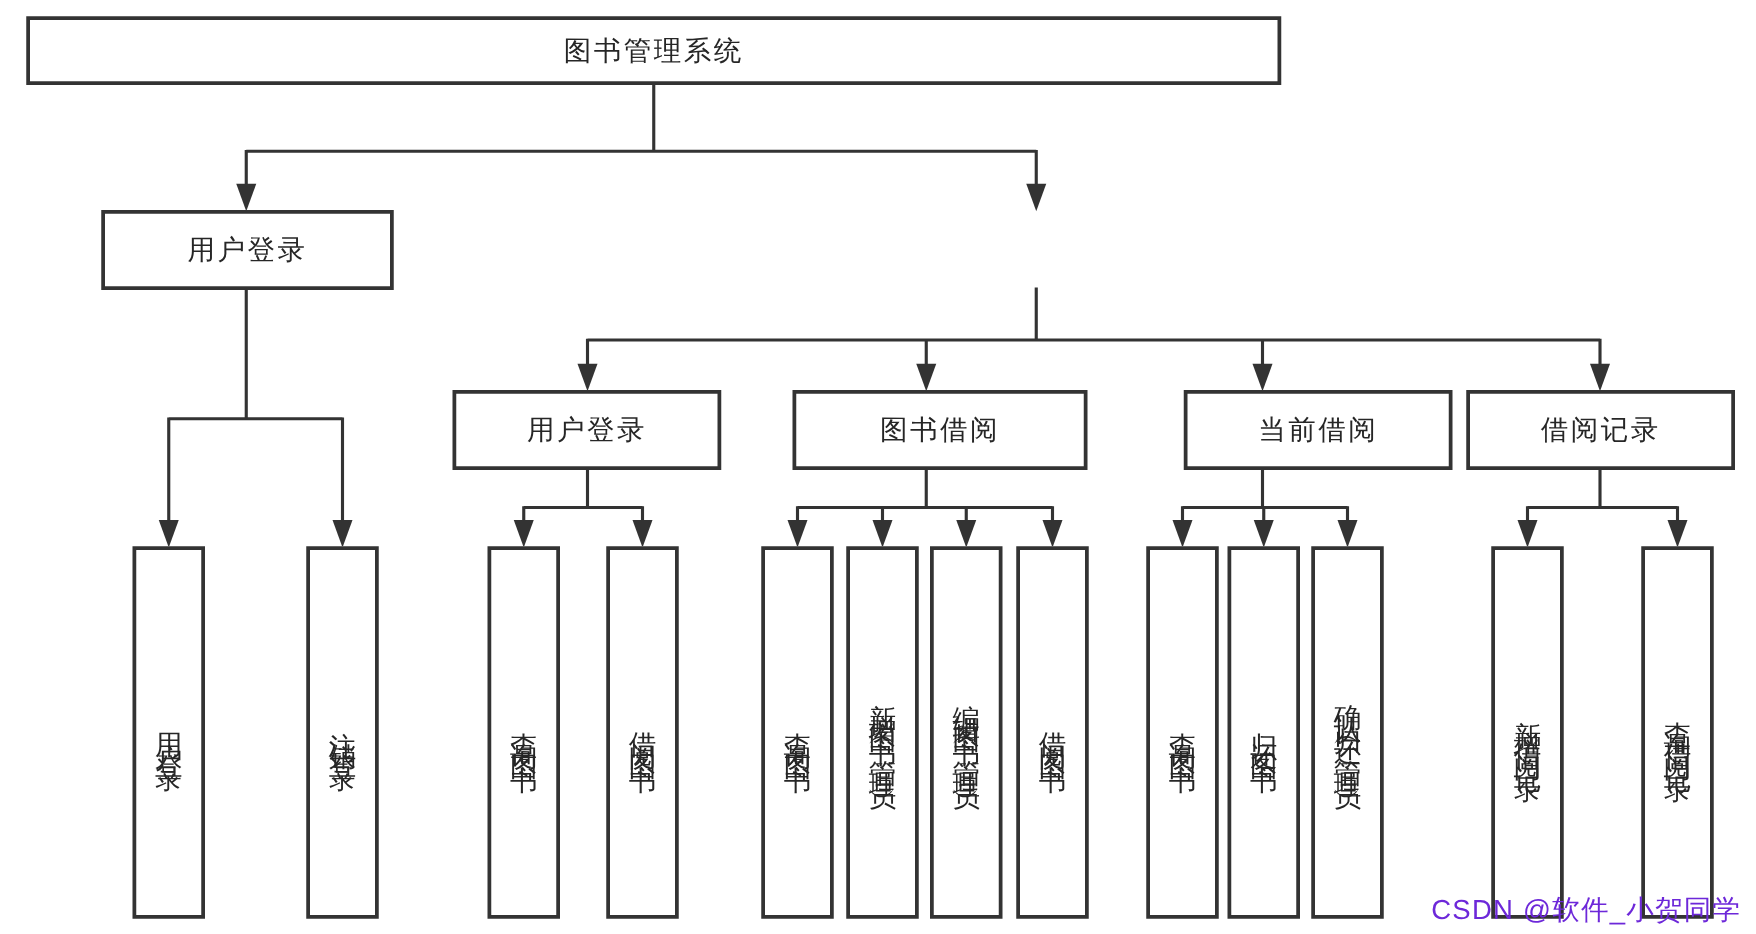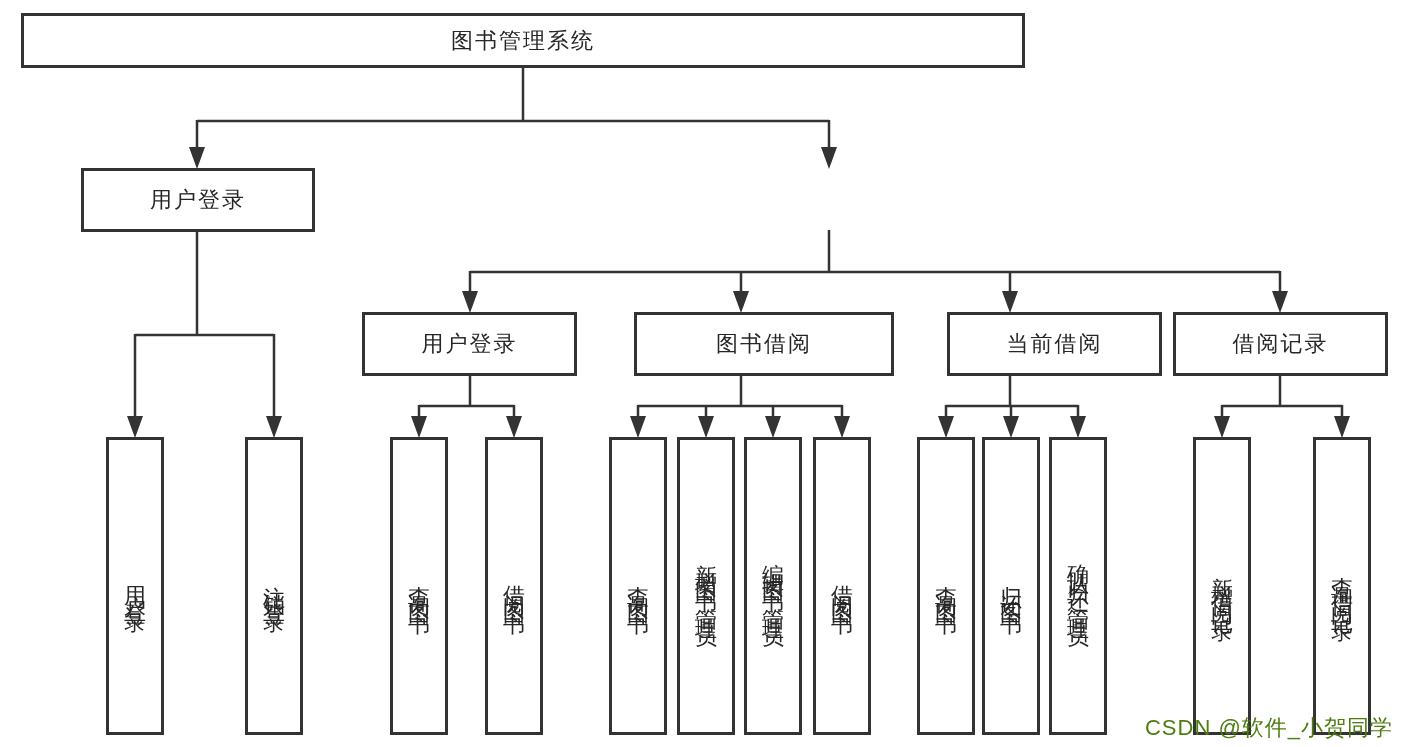--- a/index.html
+++ b/index.html
@@ -41,21 +41,21 @@
     font-size:22px;
     letter-spacing:9px;
     line-height:1;
     white-space:nowrap;
   }
   .watermark{
     position:absolute;
     right:12px;
     bottom:4px;
     font-size:22px;
-    color:#4d7c0f;
+    color:#6d28d9;
     z-index:5;
     letter-spacing:1px;
     white-space:nowrap;
   }
 </style>
 </head>
 <body>
 
 <div class="canvas">
 
@@ -103,21 +103,21 @@
     <span>图书管理系统</span>
   </div>
 
   <div class="node h" style="left:81px;top:168px;width:234px;height:64px">
     <span>用户登录</span>
   </div>
 
   <div class="node h" style="left:362px;top:312px;width:215px;height:64px">
     <span>用户登录</span>
   </div>
-  <div class="node h" style="left:634px;top:312px;width:260px;height:64px">
+  <div class="node h" style="left:634px;top:312px;width:236px;height:64px">
     <span>图书借阅</span>
   </div>
   <div class="node h" style="left:947px;top:312px;width:215px;height:64px">
     <span>当前借阅</span>
   </div>
   <div class="node h" style="left:1173px;top:312px;width:215px;height:64px">
     <span>借阅记录</span>
   </div>
 
   <div class="node v" style="left:106px">

